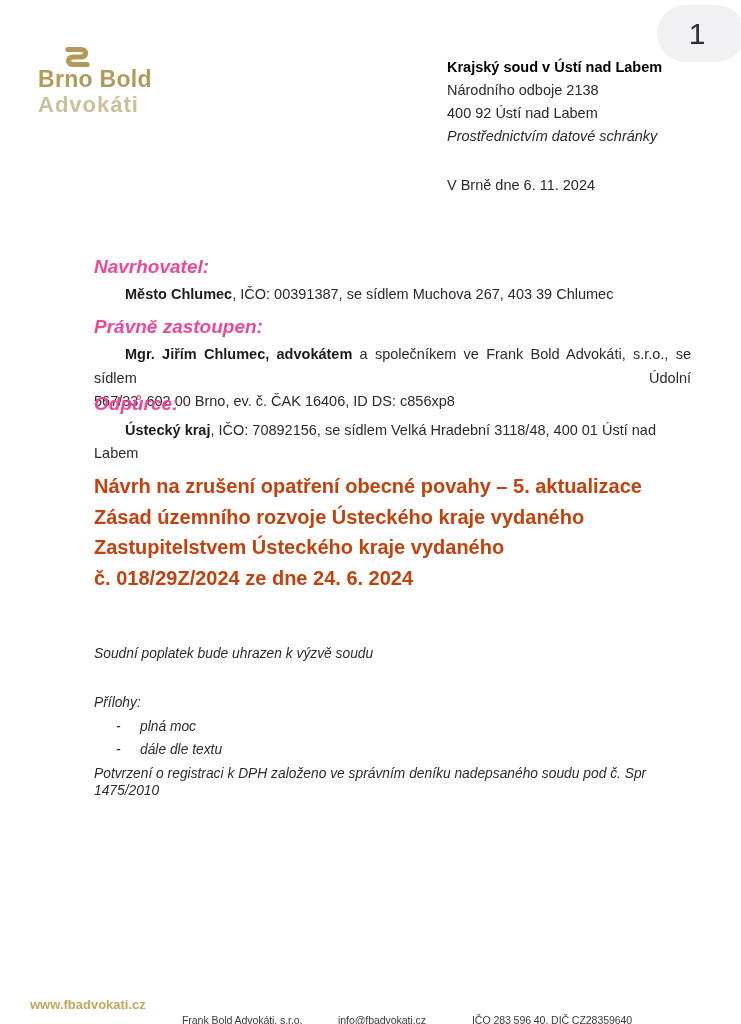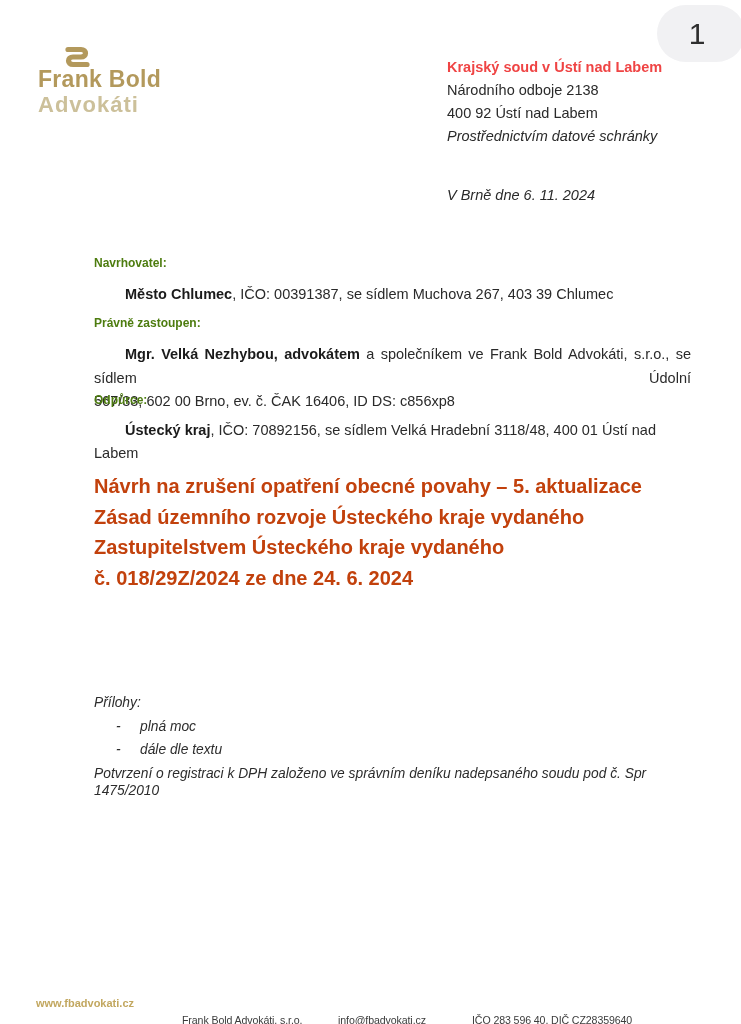--- a/index.html
+++ b/index.html
@@ -36,27 +36,27 @@
     letter-spacing: 0.3px; white-space: nowrap;
   }
   .logo-sub {
     position: absolute; left: 0; top: 48px;
     font-size: 22px; font-weight: 700; color: #ccc09a;
     letter-spacing: 1px; white-space: nowrap;
   }
 
   
   .recipient { position: absolute; left: 447px; top: 56px; width: 260px; font-size: 14.5px; line-height: 23px; }
-  .recipient .r-name { font-weight: 700; color: #ef4444; }
+  .recipient .r-name { font-weight: 700; color: #000000; }
   .recipient .r-via { font-style: italic; }
-  .recipient .r-date { margin-top: 36px; font-style: italic; }
+  .recipient .r-date { margin-top: 26px; }
 
   
   .col { position: absolute; left: 94px; width: 597px; }
-  .sec-heading { font-size: 12px; font-weight: 700; color: #4d7c0f; }
+  .sec-heading { font-size: 19px; font-weight: 700; color: #ec4899; font-style: italic; }
   .body-line { font-size: 14.5px; color: #2a2a2a; line-height: 23px; }
   .body-line b, .para b { color: #1b1b1b; margin-left: 31px; }
   .para { font-size: 14.5px; color: #2a2a2a; line-height: 23.5px; }
   .justline { text-align: justify; text-align-last: justify; }
 
   .h-navrhovatel { top: 256px; }
   .l-navrhovatel { top: 283px; }
   .h-zastoupen   { top: 316px; }
   .p-zastoupen   { top: 343px; }
   .h-odpurce     { top: 393px; }
@@ -74,22 +74,22 @@
   .n-fee   { top: 645px; }
   .n-attach{ top: 694px; }
   .n-vat   { top: 765px; }
   .attach-item { position: absolute; left: 116px; width: 400px; display: flex; font-size: 13.8px; font-style: italic; color: #2c2c2c; }
   .attach-item .dash { width: 24px; }
   .a-item-0 { top: 719px; }
   .a-item-1 { top: 742px; }
 
   
   .footer-site {
-    position: absolute; left: 36px; top: 997px;
-    font-size: 11px; font-weight: 700; color: #c2a75f;
+    position: absolute; left: 30px; top: 997px;
+    font-size: 13px; font-weight: 700; color: #c2a75f;
     text-decoration: none; white-space: pre;
   }
   .footer-col {
     position: absolute; top: 989px;
     font-size: 10.6px; color: #3b3b3b; line-height: 12.6px; white-space: pre;
     letter-spacing: -0.1px;
   }
   .f-company { left: 182px; }
   .f-contact { left: 338px; }
   .f-registry{ left: 472px; }
@@ -100,51 +100,52 @@
 <div class="page">
 
   <div class="pagenum-pill">
     <span>1</span>
   </div>
 
   <div class="logo">
     <svg class="logo-mark" width="34" height="28" viewBox="0 0 34 28" aria-hidden="true">
       <path d="M 8 5.5 H 21 C 27 5.5 27 13 21 13 H 13 C 7 13 7 20.5 13 20.5 H 27" fill="none" stroke="#b3995c" stroke-width="5.2" stroke-linecap="round"></path>
     </svg>
-    <div class="logo-brand">Frank Bold</div>
+    <div class="logo-brand">Brno Bold</div>
     <div class="logo-sub">Advokáti</div>
   </div>
 
   <div class="recipient">
     <div class="r-name">Krajský soud v Ústí nad Labem</div>
     <div>Národního odboje 2138</div>
     <div>400 92 Ústí nad Labem</div>
     <div class="r-via">Prostřednictvím datové schránky</div>
     <div class="r-date">V Brně dne 6. 11. 2024</div>
   </div>
 
   <div class="col sec-heading h-navrhovatel">Navrhovatel:</div>
   <div class="col body-line l-navrhovatel"><b>Město Chlumec</b><span>, IČO: 00391387, se sídlem Muchova 267, 403 39 Chlumec</span></div>
 
   <div class="col sec-heading h-zastoupen">Právně zastoupen:</div>
   <div class="col para p-zastoupen">
-    <div class="justline"><b>Mgr. Velká Nezhybou, advokátem</b><span> a společníkem ve Frank Bold Advokáti, s.r.o., se sídlem Údolní</span></div>
+    <div class="justline"><b>Mgr. Jiřím Chlumec, advokátem</b><span> a společníkem ve Frank Bold Advokáti, s.r.o., se sídlem Údolní</span></div>
     <div>567/33, 602 00 Brno, ev. č. ČAK 16406, ID DS: c856xp8</div>
   </div>
 
   <div class="col sec-heading h-odpurce">Odpůrce:</div>
   <div class="col body-line l-odpurce"><b>Ústecký kraj</b><span>, IČO: 70892156, se sídlem Velká Hradební 3118/48, 400 01 Ústí nad Labem</span></div>
 
   <div class="doc-title">
     <div>Návrh na zrušení opatření obecné povahy – 5. aktualizace</div>
     <div>Zásad územního rozvoje Ústeckého kraje vydaného</div>
     <div>Zastupitelstvem Ústeckého kraje vydaného</div>
     <div>č. 018/29Z/2024 ze dne 24. 6. 2024</div>
   </div>
 
+  <div class="note n-fee">Soudní poplatek bude uhrazen k výzvě soudu</div>
   <div class="note n-attach">Přílohy:</div>
 
   <div class="attach-item a-item-0">
     <span class="dash">-</span>
     <span>plná moc</span>
   </div>
   <div class="attach-item a-item-1">
     <span class="dash">-</span>
     <span>dále dle textu</span>
   </div>

